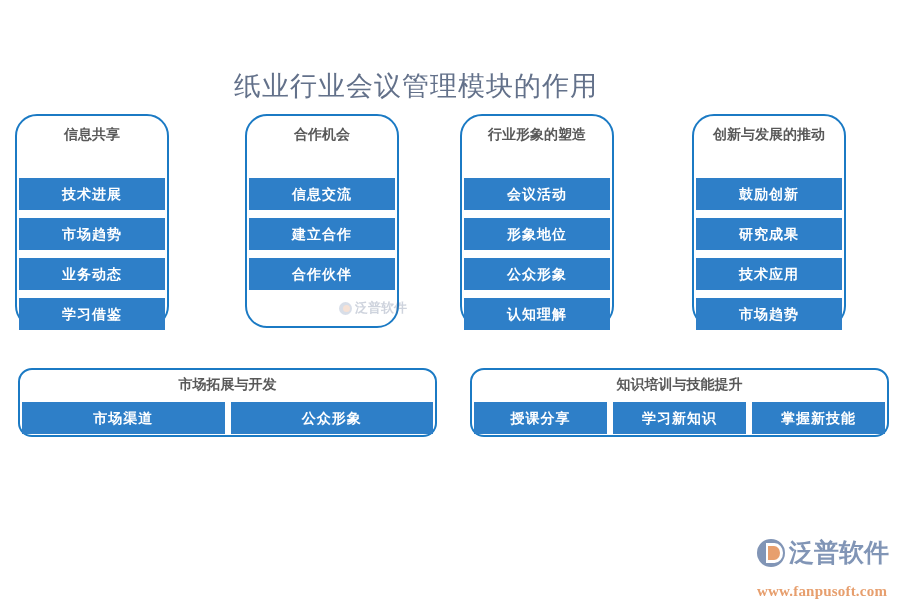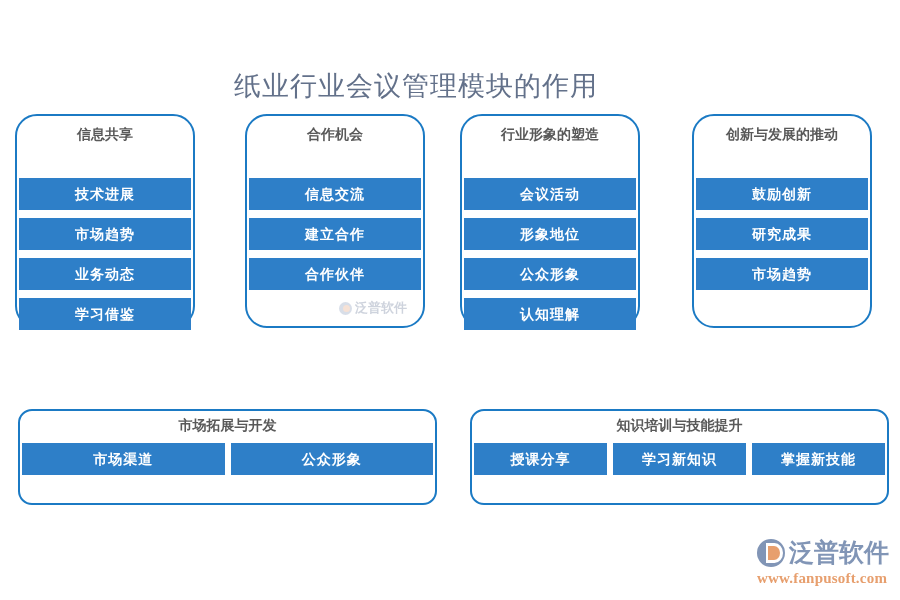--- a/index.html
+++ b/index.html
@@ -31,21 +31,21 @@
     font-size: 27px;
     letter-spacing: 1px;
     color: #63718a;
     white-space: nowrap;
   }
 
   
   .col-card {
     position: absolute;
     top: 114px;
-    width: 180px;
+    width: 154px;
     height: 214px;
     border: 2px solid #1b7ac4;
     border-radius: 22px;
     background: #ffffff;
     box-sizing: border-box;
   }
   .col-card .card-header {
     position: absolute;
     top: 10px;
     left: 0;
@@ -75,26 +75,25 @@
     margin-bottom: 8px;
     white-space: nowrap;
     letter-spacing: 1px;
   }
   .bar:last-child { margin-bottom: 0; }
 
   
   .wide-card {
     position: absolute;
     top: 368px;
-    height: 96px;
+    height: 69px;
     border: 2px solid #1b7ac4;
     border-radius: 14px;
     background: #ffffff;
     box-sizing: border-box;
-    margin-top: 41px;
   }
   .wide-card .card-header {
     position: absolute;
     top: 6px;
     left: 0;
     width: 100%;
     text-align: center;
     font-size: 14px;
     font-weight: bold;
     color: #595959;
@@ -191,21 +190,21 @@
   }
   .brand-logo .logo-name {
     font-family: "Liberation Serif", "DejaVu Serif", serif;
     font-size: 25px;
     font-weight: bold;
     color: #8195b6;
     letter-spacing: 0px;
     white-space: nowrap;
   }
   .brand-logo .logo-url {
-    margin-top: 1px;
+    margin-top: 14px;
     font-family: "Liberation Serif", "DejaVu Serif", serif;
     font-size: 15px;
     font-weight: bold;
     color: #e79f6e;
     letter-spacing: 0.2px;
     white-space: nowrap;
   }
 </style>
 </head>
 <body>
@@ -245,20 +244,21 @@
       <div class="bar">公众形象</div>
       <div class="bar">认知理解</div>
     </div>
   </div>
 
   <div class="col-card" style="left:692px;">
     <div class="card-header">创新与发展的推动</div>
     <div class="bars">
       <div class="bar">鼓励创新</div>
       <div class="bar">研究成果</div>
+      <div class="bar">技术应用</div>
       <div class="bar">市场趋势</div>
     </div>
   </div>
 
   <div class="wide-card" style="left:18px; width:419px;">
     <div class="card-header">市场拓展与开发</div>
     <div class="bars-row">
       <div class="bar">市场渠道</div>
       <div class="bar">公众形象</div>
     </div>

